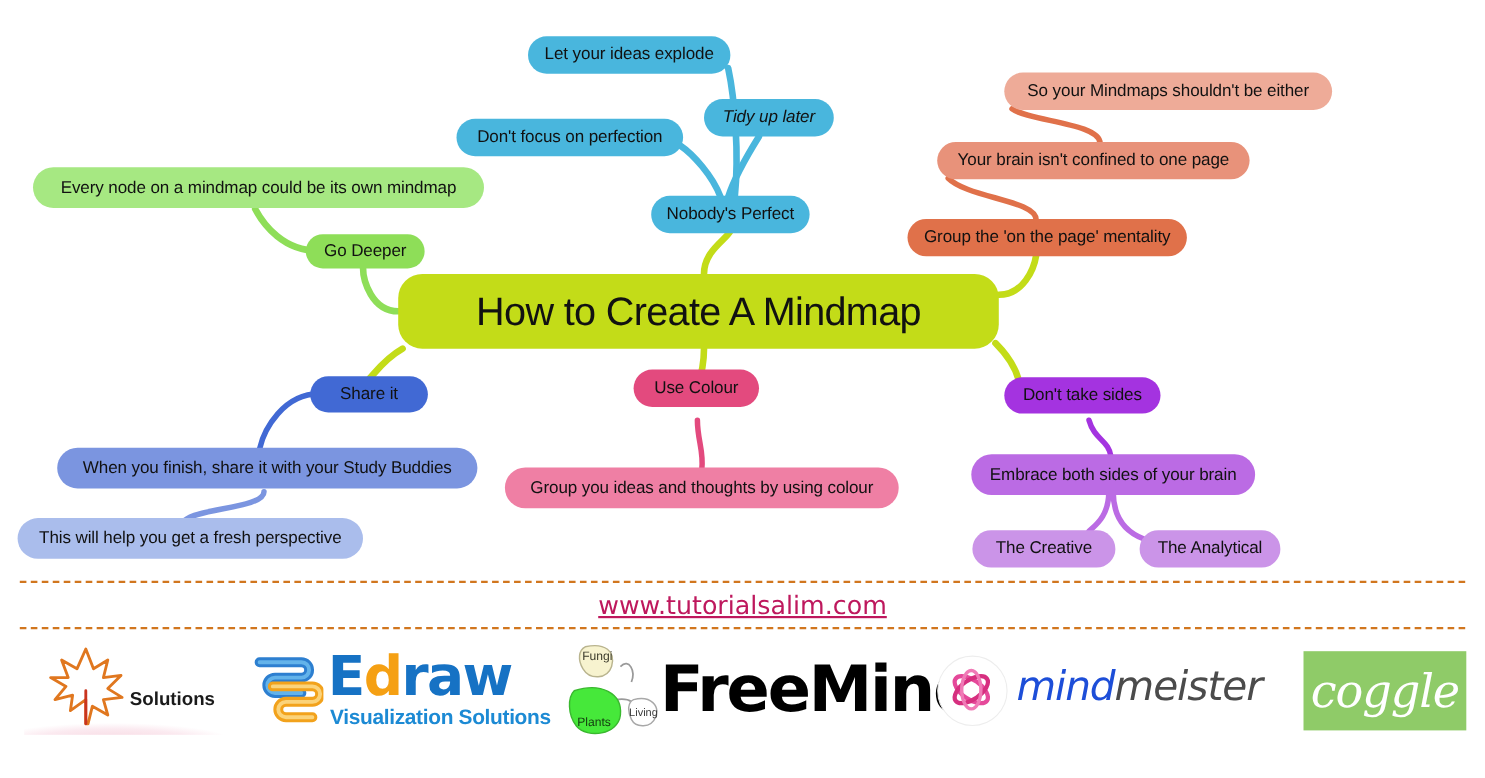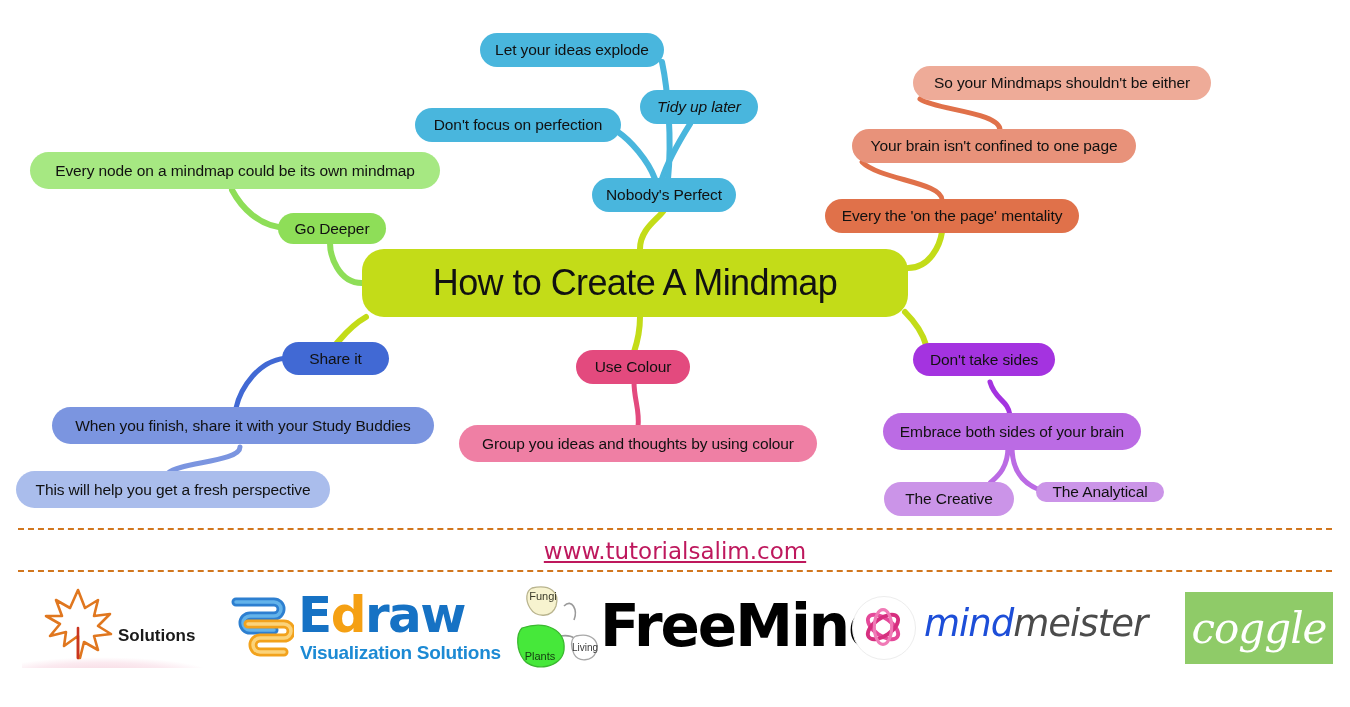--- a/index.html
+++ b/index.html
@@ -166,35 +166,35 @@
     <div class="node" id="n-root">How to Create A Mindmap</div>
 
     <div class="node c-green-1" style="left:278px;top:213px;width:108px;height:31px;">Go Deeper</div>
     <div class="node c-green-2" style="left:30px;top:152px;width:410px;height:37px;">Every node on a mindmap could be its own mindmap</div>
 
     <div class="node c-cyan" style="left:592px;top:178px;width:144px;height:34px;">Nobody's Perfect</div>
     <div class="node c-cyan" style="left:415px;top:108px;width:206px;height:34px;">Don't focus on perfection</div>
     <div class="node c-cyan" style="left:640px;top:90px;width:118px;height:34px;font-style:italic;">Tidy up later</div>
     <div class="node c-cyan" style="left:480px;top:33px;width:184px;height:34px;">Let your ideas explode</div>
 
-    <div class="node c-or-1" style="left:825px;top:199px;width:254px;height:34px;">Every the 'on the page' mentality</div>
+    <div class="node c-or-1" style="left:825px;top:199px;width:254px;height:34px;">Group the 'on the page' mentality</div>
     <div class="node c-or-2" style="left:852px;top:129px;width:284px;height:34px;">Your brain isn't confined to one page</div>
     <div class="node c-or-3" style="left:913px;top:66px;width:298px;height:34px;">So your Mindmaps shouldn't be either</div>
 
     <div class="node c-blue-1" style="left:282px;top:342px;width:107px;height:33px;">Share it</div>
     <div class="node c-blue-2" style="left:52px;top:407px;width:382px;height:37px;">When you finish, share it with your Study Buddies</div>
     <div class="node c-blue-3" style="left:16px;top:471px;width:314px;height:37px;">This will help you get a fresh perspective</div>
 
-    <div class="node c-pink-1" style="left:576px;top:350px;width:114px;height:34px;">Use Colour</div>
+    <div class="node c-pink-1" style="left:576px;top:336px;width:114px;height:34px;">Use Colour</div>
     <div class="node c-pink-2" style="left:459px;top:425px;width:358px;height:37px;">Group you ideas and thoughts by using colour</div>
 
     <div class="node c-purp-1" style="left:913px;top:343px;width:142px;height:33px;">Don't take sides</div>
     <div class="node c-purp-2" style="left:883px;top:413px;width:258px;height:37px;">Embrace both sides of your brain</div>
     <div class="node c-purp-3" style="left:884px;top:482px;width:130px;height:34px;">The Creative</div>
-    <div class="node c-purp-3" style="left:1036px;top:482px;width:128px;height:20px;">The Analytical</div>
+    <div class="node c-purp-3" style="left:1036px;top:482px;width:128px;height:34px;">The Analytical</div>
 
   </div>
 
   <div id="divider-top"></div>
   <a id="site-url" href="#">www.tutorialsalim.com</a>
   <div id="divider-bottom"></div>
 
   <div id="logos">
 
     <div class="logo" id="logo-mindmaple">

